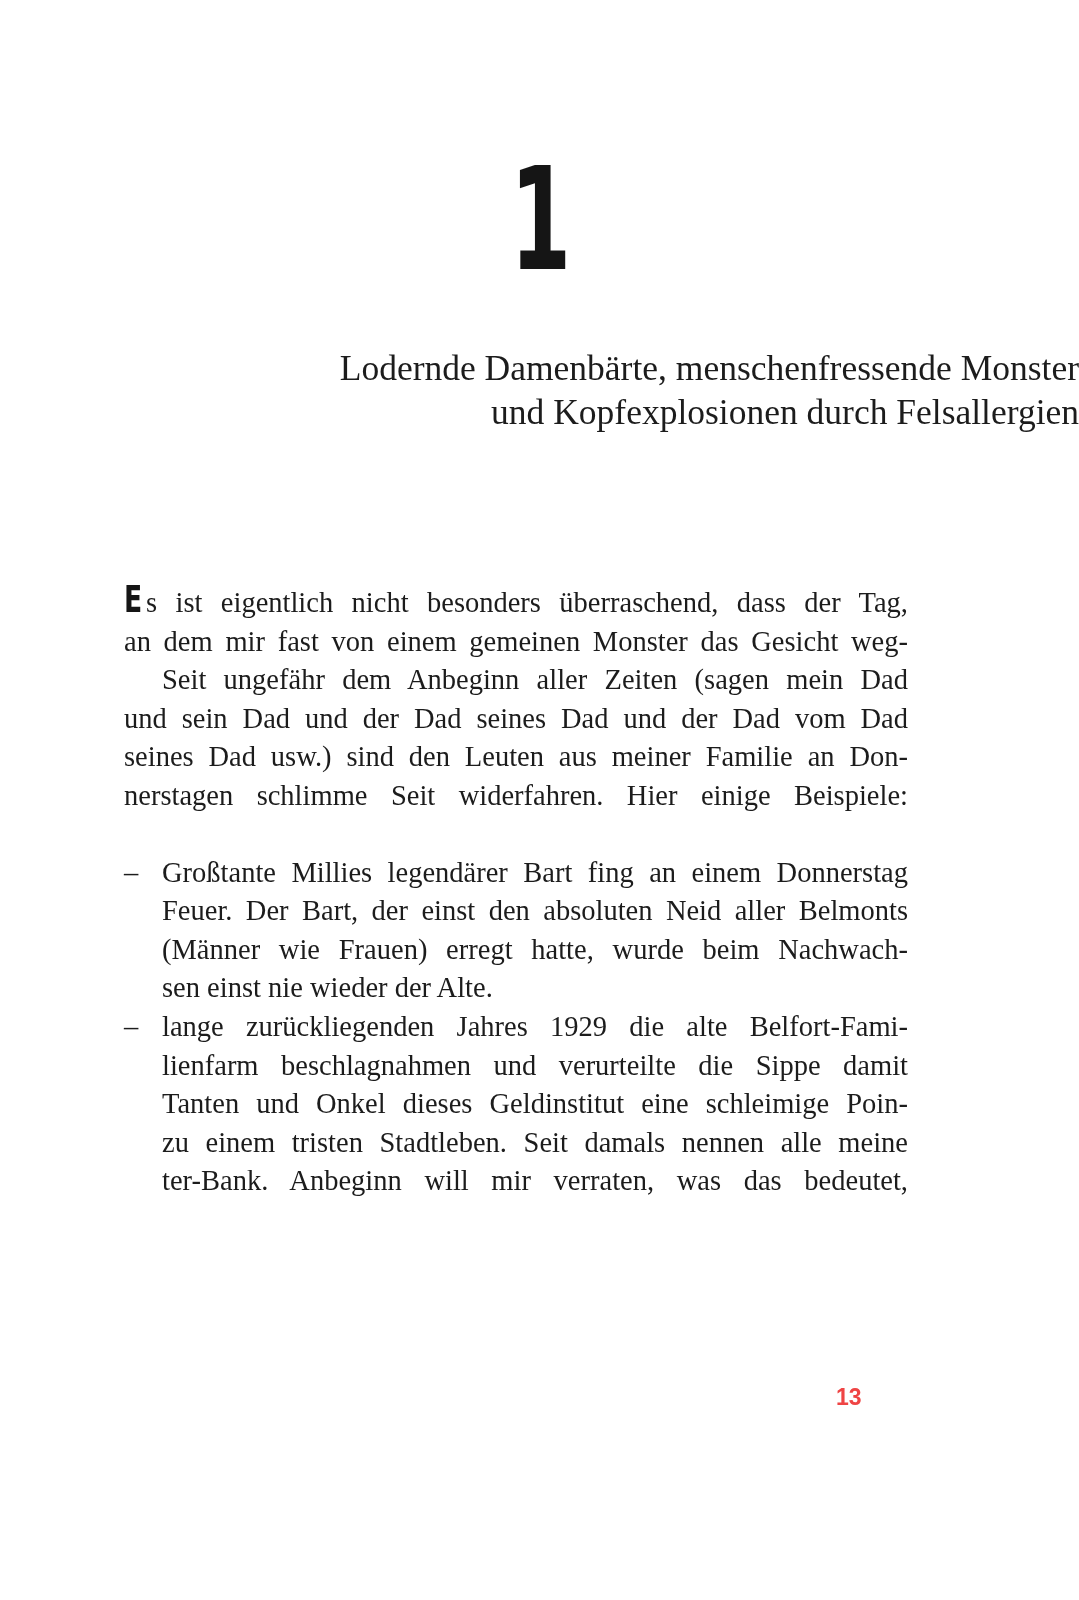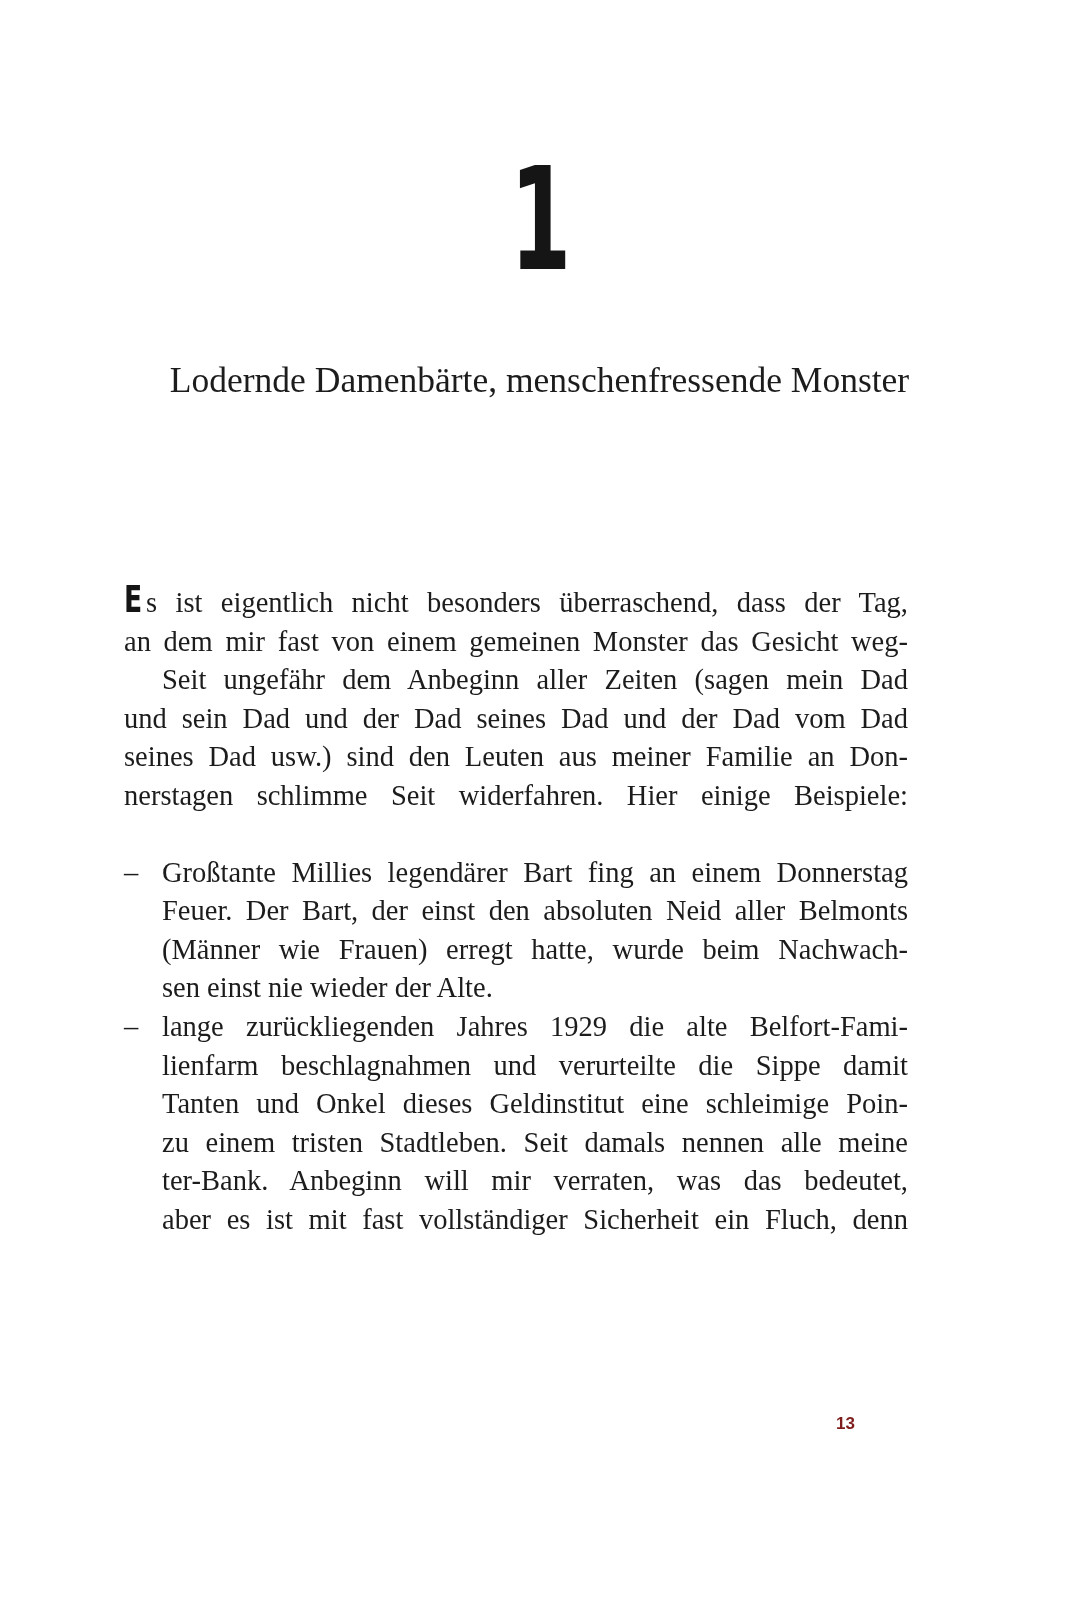--- a/index.html
+++ b/index.html
@@ -5,51 +5,52 @@
   html, body { margin: 0; padding: 0; background: #ffffff; }
   body { width: 1079px; height: 1600px; position: relative; overflow: hidden; color: #1c1c1c;
          font-family: "Liberation Serif", "DejaVu Serif", serif; }
   .chapter-number {
     position: absolute; left: 0; width: 1079px; top: 150px; text-align: center;
     font-family: "DejaVu Sans", sans-serif; font-weight: 900; font-size: 142px; line-height: 140px;
     color: #151515; letter-spacing: -4px;
     transform: scaleX(0.62);
   }
   .chapter-title {
-    position: absolute; left: 0; width: 1079px; top: 358px; text-align: center;
+    position: absolute; left: 0; width: 1079px; top: 346px; text-align: right;
     font-size: 35.5px; line-height: 44px; font-weight: normal; color: #1c1c1c;
   }
   .chapter-title div { white-space: nowrap; }
   .body-text {
     position: absolute; left: 124px; width: 784px; top: 584px;
     font-size: 28.5px; line-height: 38.6px;
   }
   .line { white-space: nowrap; display: block; text-align: justify; text-align-last: justify; height: 38.6px; }
   .line.last { text-align-last: left; }
   .indent { padding-left: 38px; font-family: Liberation Serif, serif; }
   .dropcap {
     font-family: "DejaVu Sans", sans-serif; font-weight: 900; font-size: 37px;
     display: inline-block; transform: scaleX(0.72); transform-origin: left; width: 22px; line-height: 30px;
     color: #151515;
   }
   .spacer { height: 38px; }
   .list-item { position: relative; padding-left: 38px; }
   .dash { position: absolute; left: 0; top: 0; }
   .page-number {
     position: absolute; left: 836px; top: 1384px;
-    font-family: "Liberation Sans", sans-serif; font-weight: bold; font-size: 17px; color: #7f1d1d; margin-top: 30px;
+    font-family: "Liberation Sans", sans-serif; font-weight: bold; font-size: 23px; color: #ef4444;
   }
 </style>
 </head>
 <body>
 
 <div class="chapter-number">1</div>
 
 <div class="chapter-title">
   <div>Lodernde Damenbärte, menschenfressende Monster</div>
+  <div>und Kopfexplosionen durch Felsallergien</div>
 </div>
 
 <div class="body-text">
   <div>
     <span class="line"><span class="dropcap">E</span><span>s ist eigentlich nicht besonders überraschend, dass der Tag,</span></span>
     <span class="line">an dem mir fast von einem gemeinen Monster das Gesicht weg-</span>
   </div>
   <div>
     <span class="line indent">Seit ungefähr dem Anbeginn aller Zeiten (sagen mein Dad</span>
     <span class="line">und sein Dad und der Dad seines Dad und der Dad vom Dad</span>
@@ -67,18 +68,17 @@
       <span class="line">(Männer wie Frauen) erregt hatte, wurde beim Nachwach-</span>
       <span class="line last">sen einst nie wieder der Alte.</span>
     </div>
     <div class="list-item">
       <span class="dash">–</span>
       <span class="line">lange zurückliegenden Jahres 1929 die alte Belfort-Fami-</span>
       <span class="line">lienfarm beschlagnahmen und verurteilte die Sippe damit</span>
       <span class="line">Tanten und Onkel dieses Geldinstitut eine schleimige Poin-</span>
       <span class="line">zu einem tristen Stadtleben. Seit damals nennen alle meine</span>
       <span class="line">ter-Bank. Anbeginn will mir verraten, was das bedeutet,</span>
-      <span class="line">aber es ist mit fast vollständiger Sicherheit ein Fluch, denn</span>
     </div>
   </div>
 </div>
 
 <div class="page-number">13</div>
 
 </body></html>

